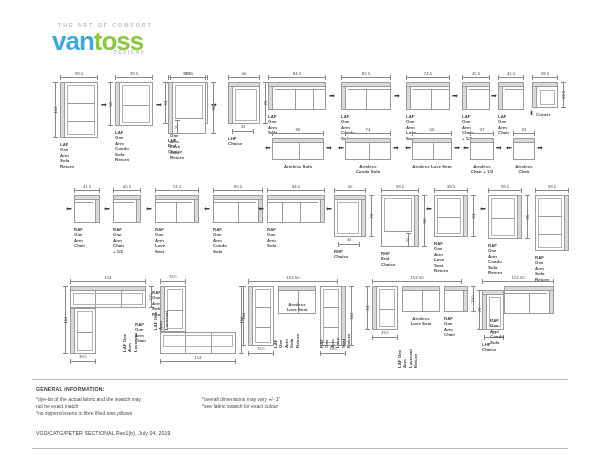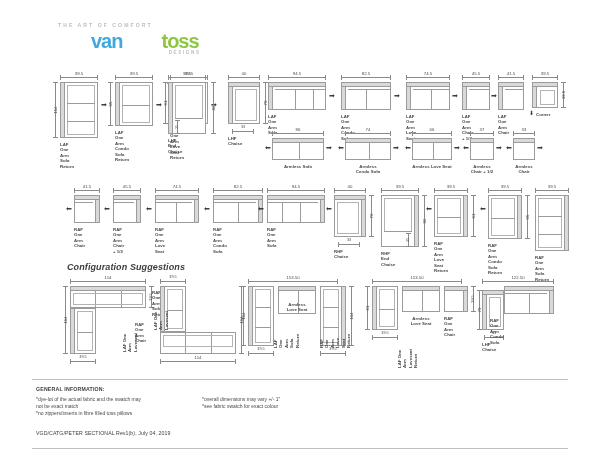--- a/index.html
+++ b/index.html
@@ -11,21 +11,21 @@
     -webkit-font-smoothing:antialiased;
   }
   .page{position:relative;width:600px;height:464px;}
 
   
   .logo{position:absolute;left:52px;top:22px;width:140px;}
   .logo-tag{
     font-size:5.2px;letter-spacing:2.0px;color:#b9c0c4;
     font-weight:700;margin-left:6px;
   }
-  .logo-word{font-size:20px;line-height:26px;font-weight:700;letter-spacing:-1px;margin-top:-1px;margin-left:39px;}
+  .logo-word{font-size:26px;line-height:26px;font-weight:700;letter-spacing:-1px;margin-top:-1px;}
   .logo-van{color:#3fa9dd;}
   .logo-gogh{color:#8dc63f;}
   .logo-sub{
     position:absolute;right:-2px;bottom:-1px;
     font-size:4.6px;letter-spacing:1.6px;color:#b9c0c4;font-weight:700;
   }
   .logo-word-wrap{position:relative;display:inline-block;}
 
   .title{
     position:absolute;left:0;right:0;top:44px;text-align:center;
@@ -742,21 +742,20 @@
     <div class="dwg" style="left:535px;top:195px;width:34px;height:56px;">
       <div class="back-vr"></div>
       <div class="inner" style="left:2px;top:2px;right:6px;bottom:2px;"></div>
       <div class="seam-h" style="left:2px;right:6px;top:20px;"></div>
       <div class="seam-h" style="left:2px;right:6px;top:38px;"></div>
     </div>
     <div class="lbl" style="left:535px;top:255px;">RAF One Arm
 Sofa Return</div>
   </div>
 
-  <div class="cfg-title" style="left:67px;top:262px;">Configuration Suggestions</div>
 
   <div class="piece">
     <div class="dimh" style="left:70px;top:276px;width:76px;">
       <div class="tk l"></div>
         <div class="tk r"></div>
         <div class="ln"></div>
       <div class="tx">114</div>
     </div>
     <div class="dwg" style="left:70px;top:286px;width:76px;height:22px;">
       <div class="back-h"></div>

